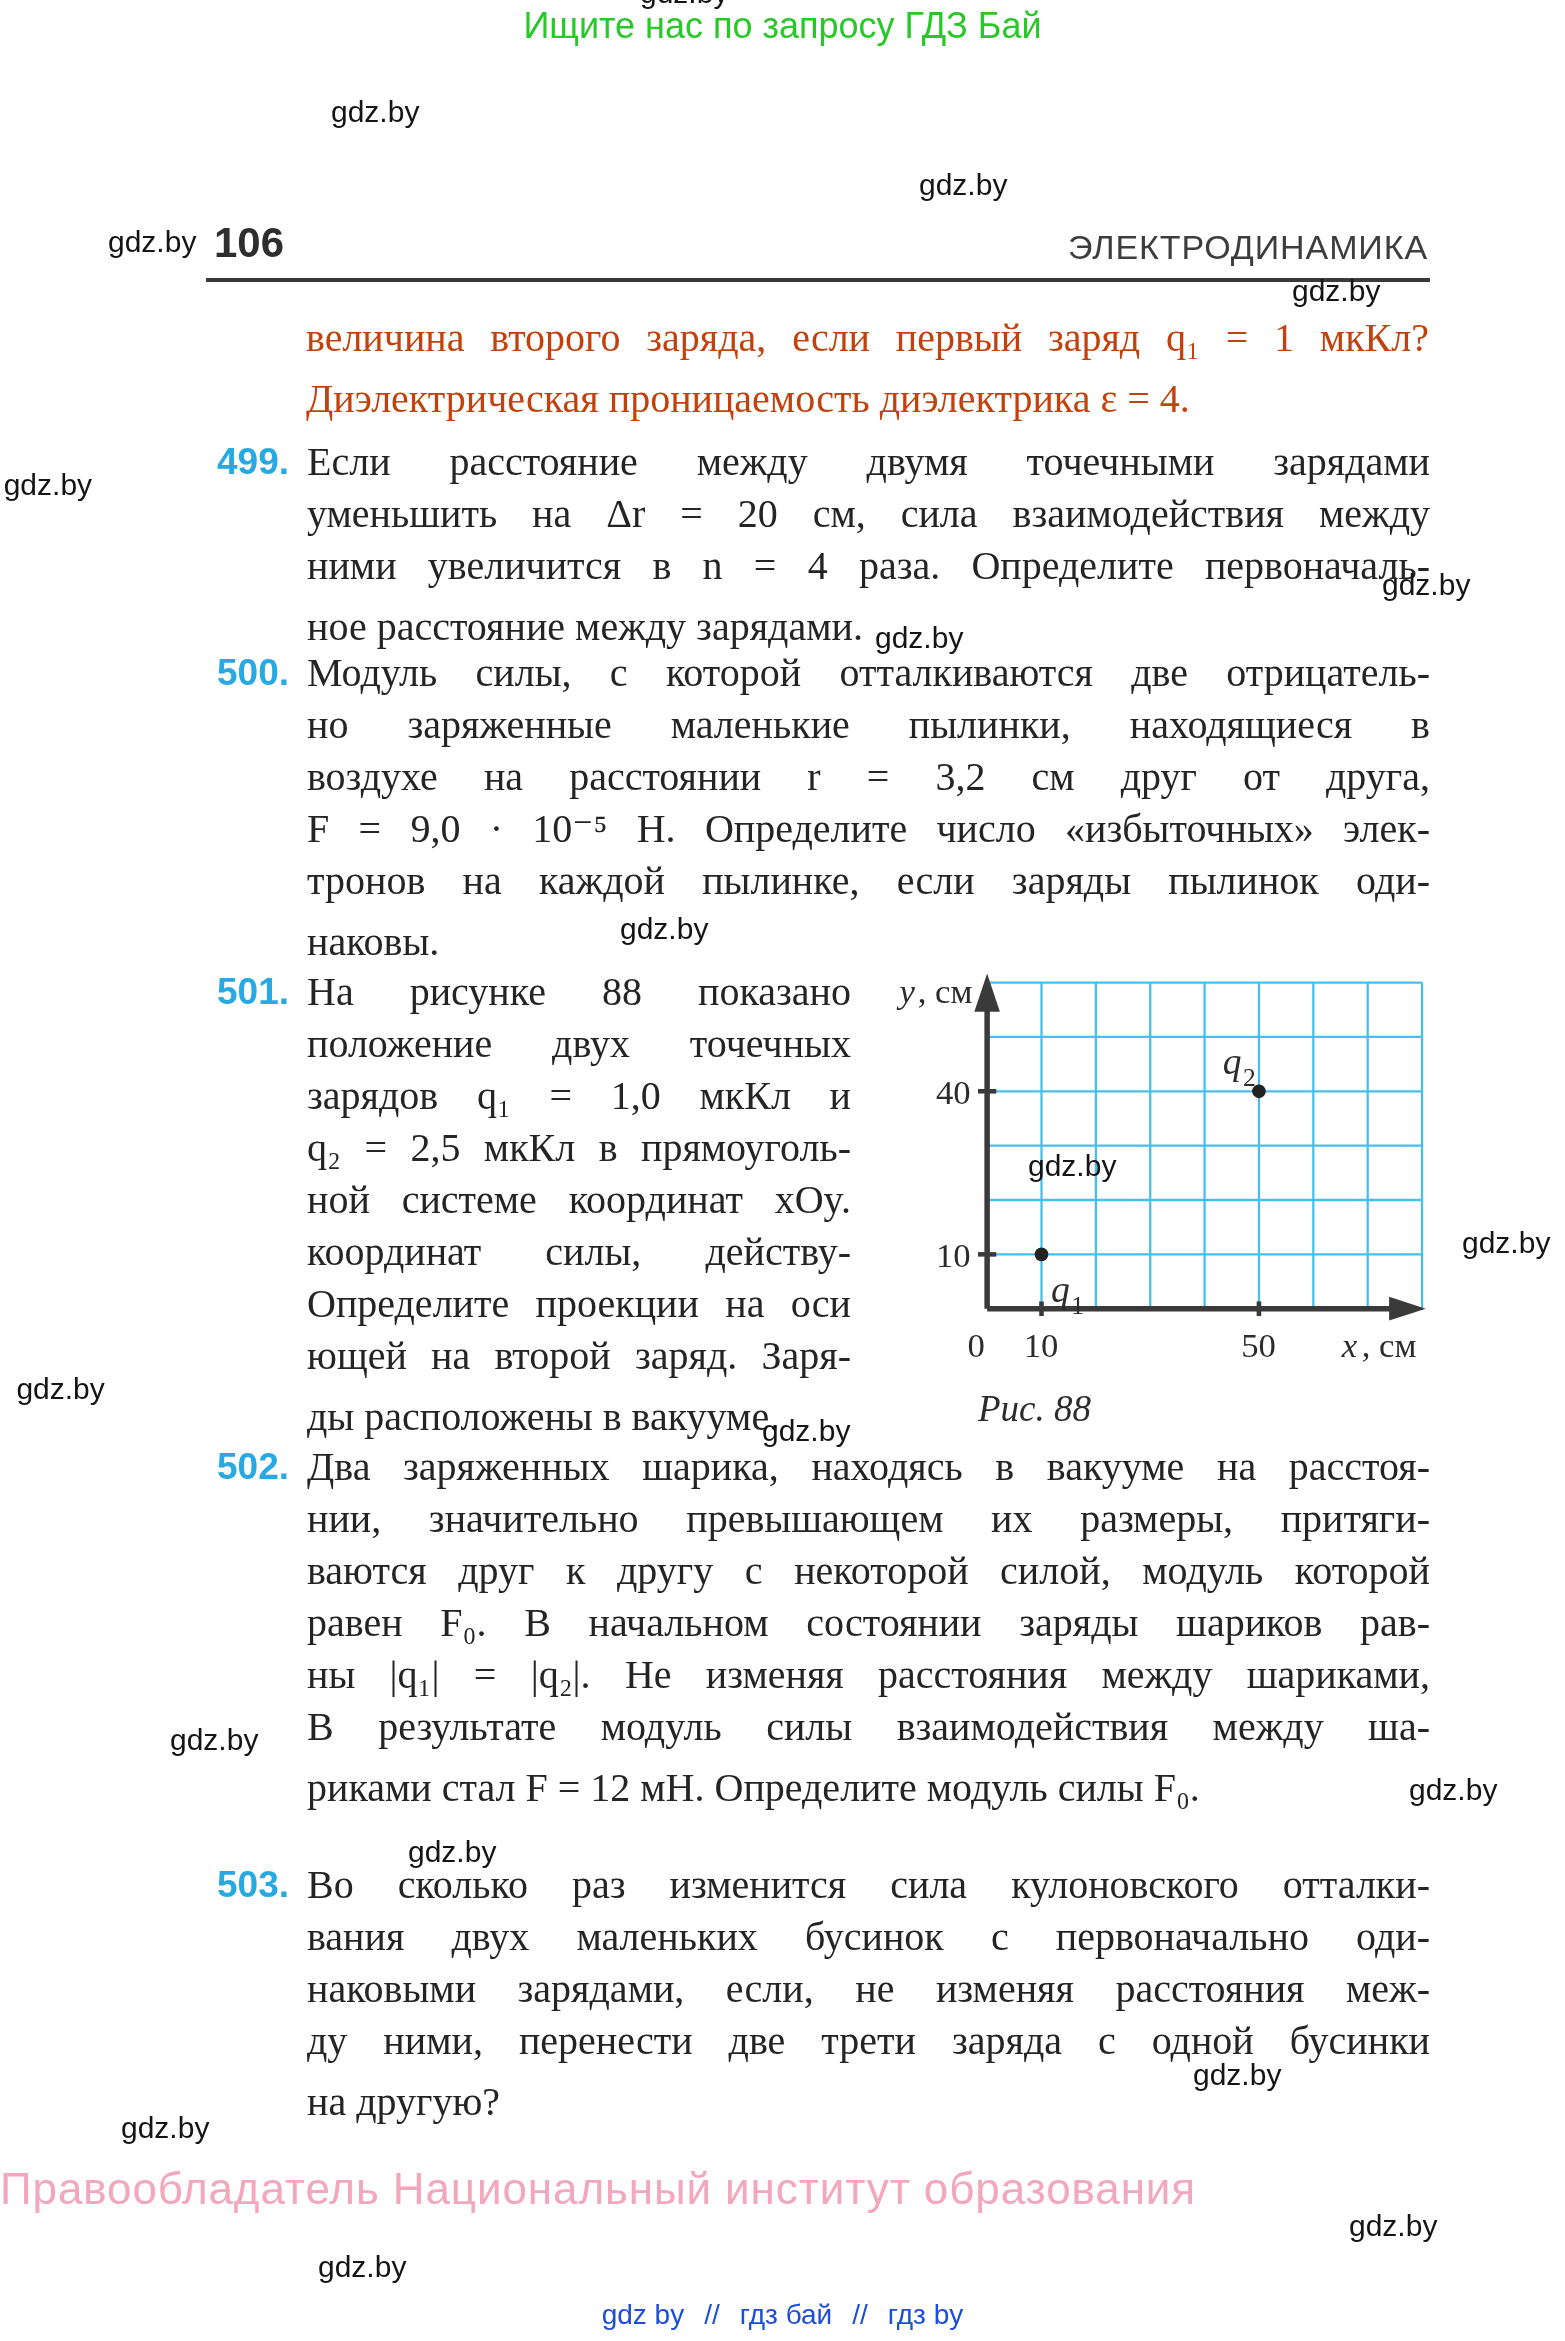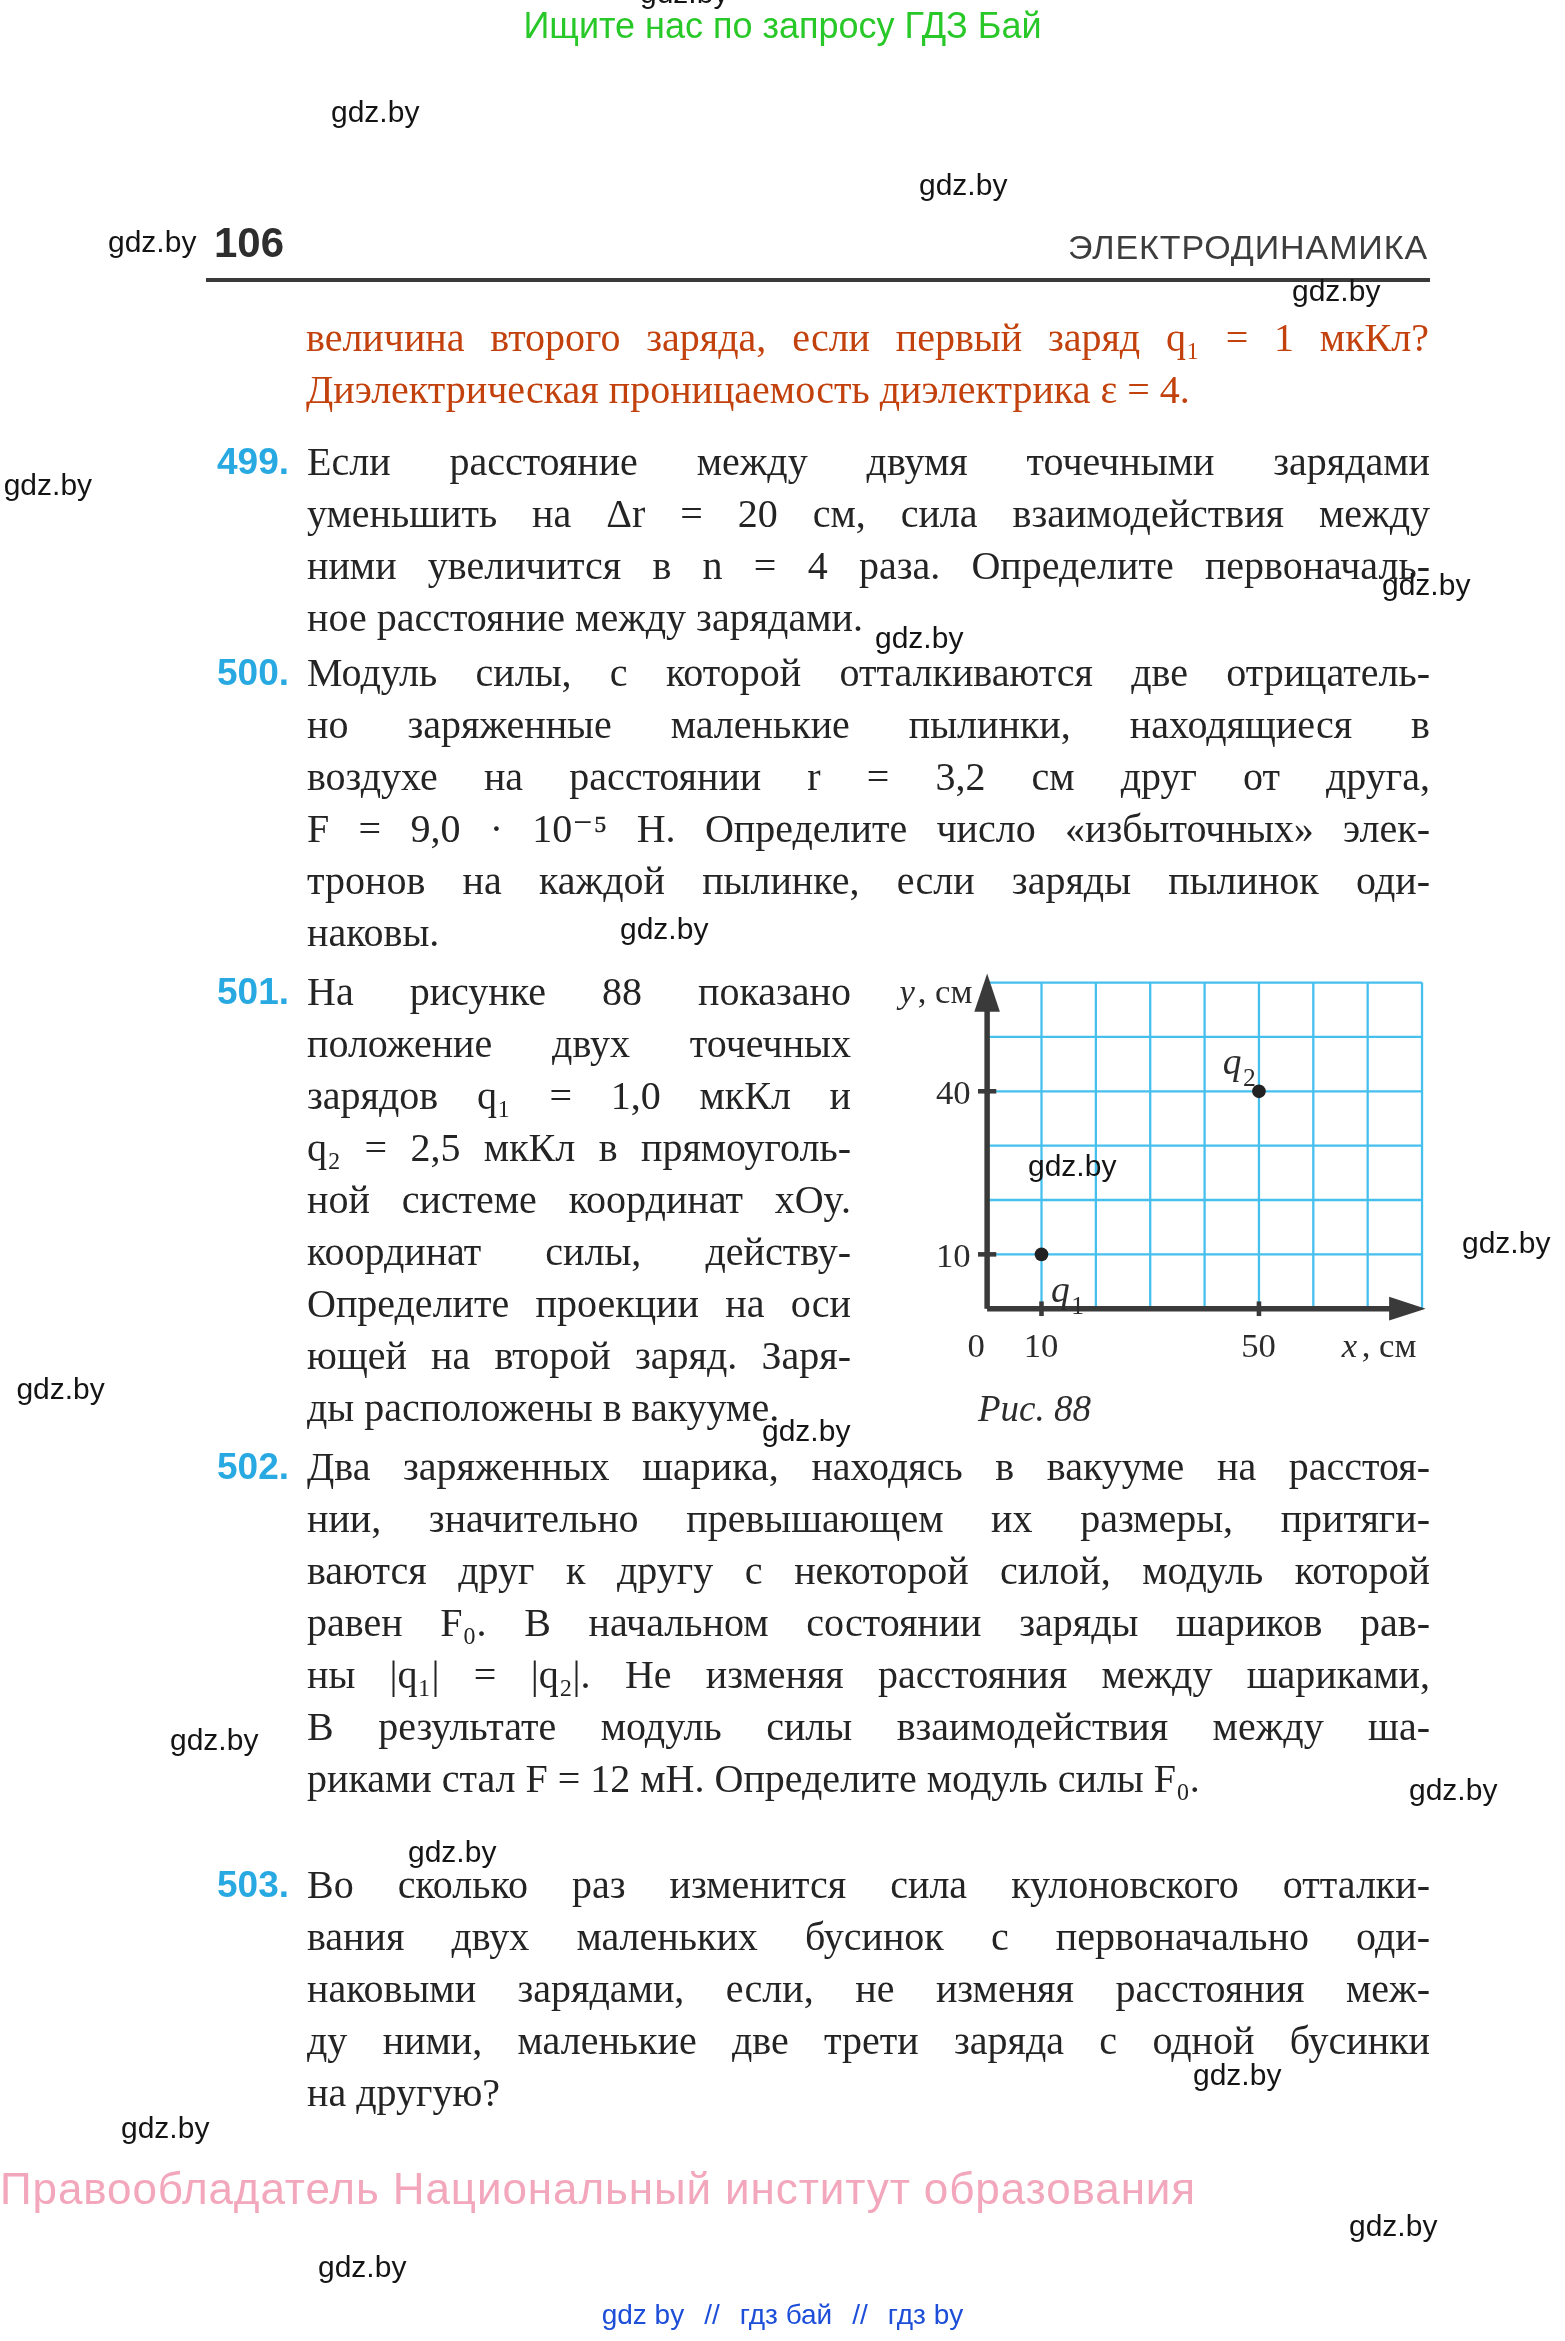--- a/index.html
+++ b/index.html
@@ -54,21 +54,21 @@
     font-family:"Liberation Sans","DejaVu Sans",sans-serif;
     font-weight:700;font-size:37px;line-height:52px;color:#29a9e1;
   }
   .ptext{margin-left:90px;}
   .tline{
     height:52px;
     text-align:justify;
     text-align-last:justify;
     white-space:normal;
   }
-  .tline.last{text-align:left;text-align-last:left;}
+  .tline.last{text-align:left;text-align-last:left;margin-top:9px;}
 
   
   .figure{position:absolute;left:859px;top:946px;width:640px;height:498px;}
   .figcap{
     position:absolute;left:119px;top:441px;width:439px;
     font-style:italic;font-size:37px;color:#2c2c2c;
   }
   .fig-svg text{
     font-family:"Liberation Serif","DejaVu Serif",serif;
     fill:#2c2c2c;
@@ -230,21 +230,21 @@
       <div class="tline last">риками стал F = 12 мН. Определите модуль силы F₀.</div>
     </div>
 </div>
 
 <div class="prob" style="top:1859px;width:1213px;">
   <span class="pnum">503.</span>
   <div class="ptext" style="width:1123px;">
       <div class="tline">Во сколько раз изменится сила кулоновского отталки-</div>
       <div class="tline">вания двух маленьких бусинок с первоначально оди-</div>
       <div class="tline">наковыми зарядами, если, не изменяя расстояния меж-</div>
-      <div class="tline">ду ними, маленькие две трети заряда с одной бусинки</div>
+      <div class="tline">ду ними, перенести две трети заряда с одной бусинки</div>
       <div class="tline last">на другую?</div>
     </div>
 </div>
 
 <div class="pink">Правообладатель Национальный институт образования</div>
 <div class="links">
   <span>gdz by</span>
   <span>//</span>
   <span>гдз бай</span>
   <span>//</span>

